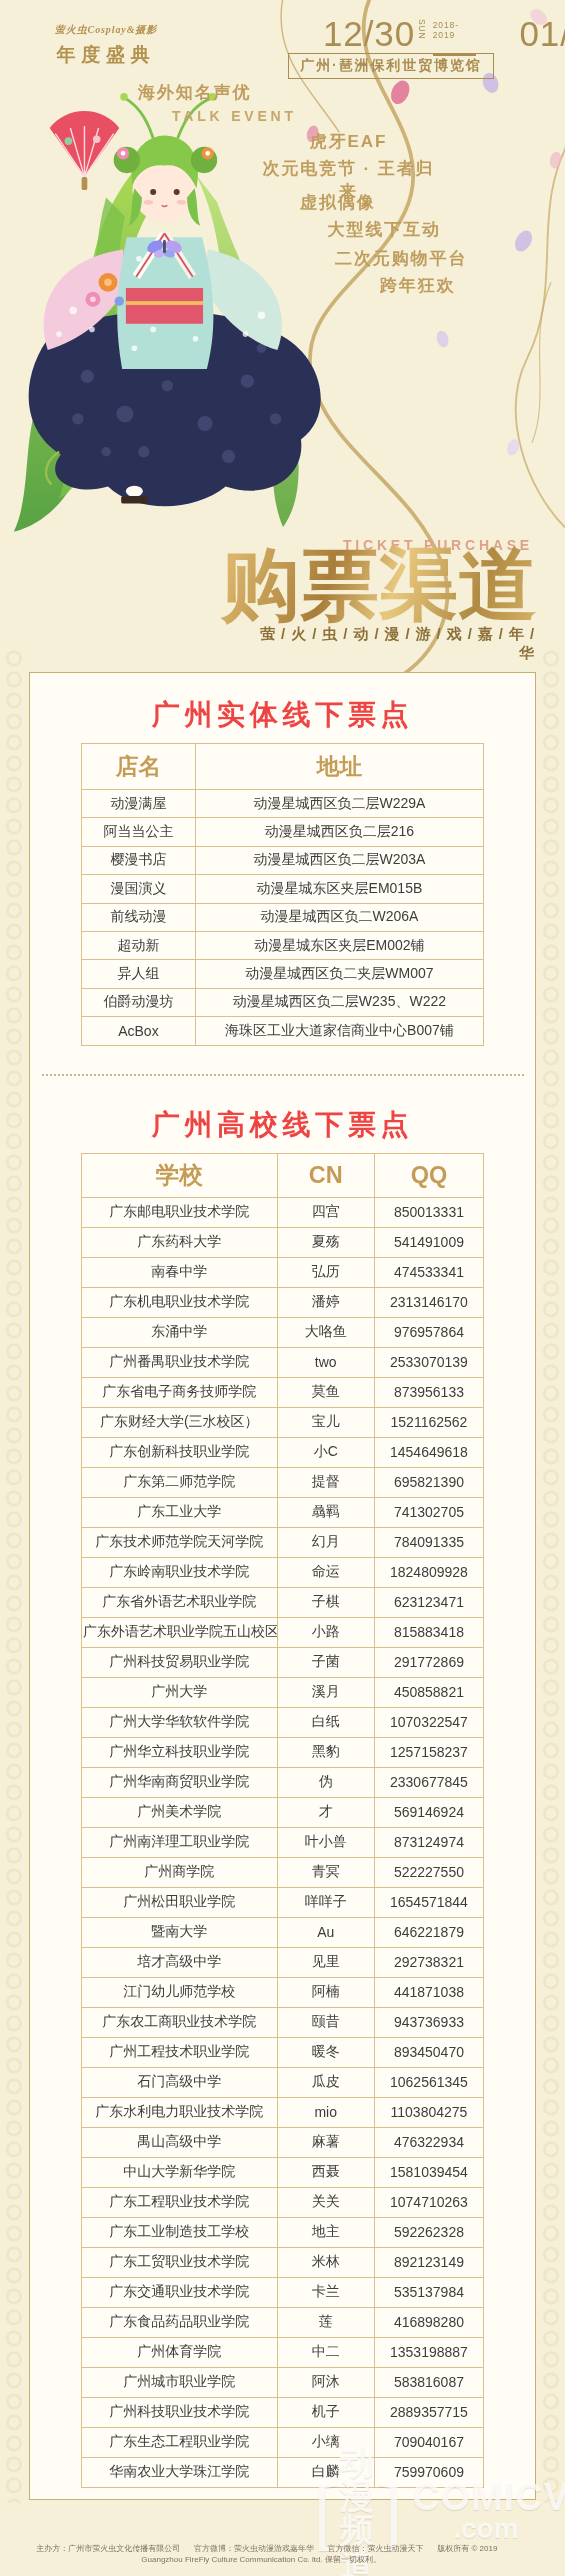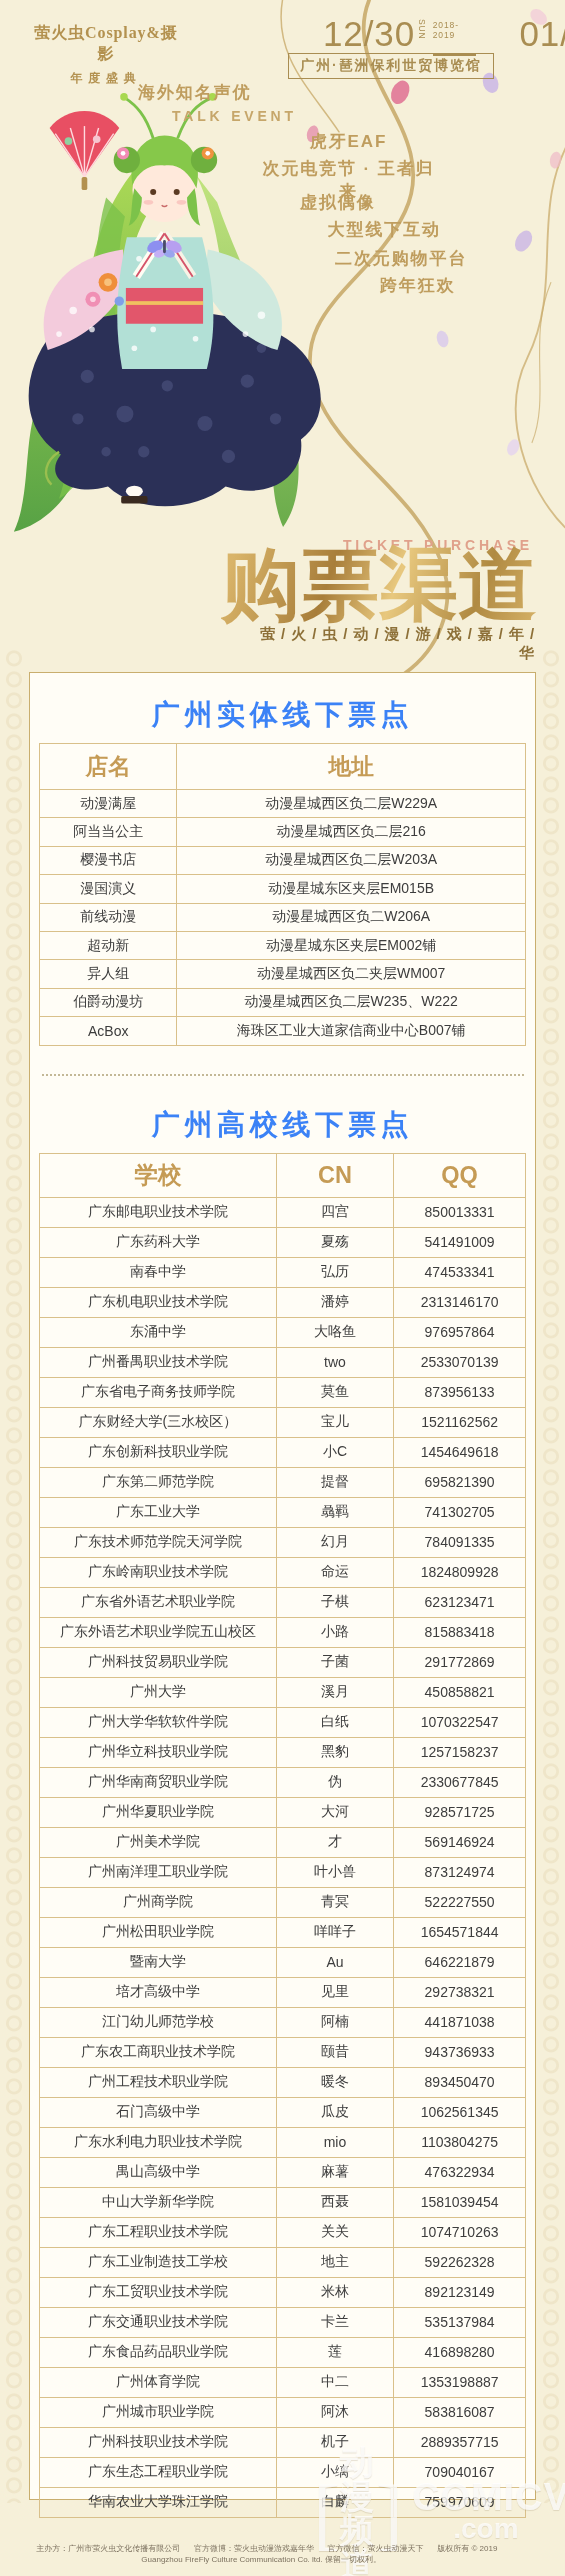--- a/index.html
+++ b/index.html
@@ -6,22 +6,22 @@
   .page{position:relative;width:565px;height:2576px;margin:0 auto;overflow:hidden;
         background:#f6f0d9;font-family:"Liberation Sans",sans-serif;}
   
   .edge{position:absolute;top:648px;height:1855px;width:28px;opacity:.75;
     background-image:radial-gradient(circle 10.4px at 14px 10.4px, rgba(186,152,84,0) 4.7px, rgba(186,152,84,.16) 5.7px, rgba(186,152,84,.16) 7.5px, transparent 8.5px);
     background-size:28px 21px;}
   .edge.left{left:0;} .edge.right{right:0;}
   
   .brand{position:absolute;left:26px;top:22.6px;width:160px;text-align:center;
     color:#b3914f;font-family:"Liberation Serif",serif;font-weight:bold;}
-  .brand .l1{font-size:16px;letter-spacing:0.9px;}
-  .brand .l2{font-size:12px;letter-spacing:5.7px;margin-top:5.7px;}
+  .brand .l1{font-size:10px;letter-spacing:0.9px;font-style:italic;}
+  .brand .l2{font-size:19px;letter-spacing:5.7px;margin-top:5.7px;}
   .dates{position:absolute;left:283px;top:15px;width:267px;display:flex;align-items:flex-start;color:#a98d52;}
   .dnum{font-size:35px;font-weight:300;letter-spacing:0.9px;font-family:"Liberation Sans",sans-serif;line-height:38px;margin-left:40px;}
   .dday{writing-mode:vertical-rl;font-size:8.5px;letter-spacing:0.9px;margin:3.8px 1.9px 0 1.9px;}
   .dyears{display:flex;flex-direction:column;align-items:center;margin:4.7px 3.8px 0 3.8px;gap:12px;}
   .dyears span{font-size:8.5px;letter-spacing:0.9px;}
   .dyears i{display:block;width:43px;height:1.9px;background:#a98d52;margin-top:2.8px;}
   .venue{position:absolute;left:288px;top:53px;width:206px;box-sizing:border-box;
     border:1.9px solid #a98d52;color:#a98d52;font-weight:bold;font-size:14px;
     letter-spacing:1.9px;text-align:center;padding:2.8px 0;}
   
@@ -38,22 +38,22 @@
     font-weight:bold;font-size:79px;line-height:83px;letter-spacing:0px;
     background:linear-gradient(110deg,#d9b469 5%,#a6説7 0,#a87e3a 35%,#e8c87e 55%,#b08a42 80%,#d6b267 100%);
     background:linear-gradient(110deg,#d9b469 5%,#a87e3a 35%,#e8c87e 55%,#b08a42 80%,#d6b267 100%);
     -webkit-background-clip:text;background-clip:text;color:transparent;}
   .t-sub{position:absolute;right:30px;top:625px;width:283px;text-align:right;
     font-size:15px;font-weight:bold;letter-spacing:0.9px;color:#8d7038;}
   
   .card{position:absolute;left:29px;top:672px;width:507px;height:1828px;box-sizing:border-box;
     background:#fffdf6;border:1.9px solid #c9ae6e;}
   .sec-title{margin:22.6px 0 9.4px 0;text-align:center;font-size:28px;font-weight:bold;
-    color:#3b82f6;letter-spacing:4.7px;}
-  table{border-collapse:collapse;margin:5.7px auto 0 auto;width:487px;table-layout:fixed;}
+    color:#ef4444;letter-spacing:4.7px;}
+  table{border-collapse:collapse;margin:5.7px auto 0 auto;width:403px;table-layout:fixed;}
   th{color:#c59b55;font-weight:bold;border:0.9px solid #d9c08a;}
   td{color:#3d3d3d;border:0.9px solid #d9c08a;text-align:center;overflow:hidden;white-space:nowrap;}
   .tbl1 th{font-size:22.6px;height:43px;}
   .tbl1 td{font-size:14px;height:25.4px;}
   .tbl1 .c0{width:28%;} .tbl1 .c1{width:72%;}
   .tbl2 th{font-size:23.5px;height:41px;}
   .tbl2 td{font-size:14px;height:27px;}
   .tbl2 .c0{width:49%;} .tbl2 .c1{width:24%;} .tbl2 .c2{width:27%;}
   .divider{width:482px;margin:28px auto 0 auto;border-top:2.8px dotted #c3b896;}
   
@@ -400,25 +400,20 @@
             <td class="c0">广州华立科技职业学院</td>
             <td class="c1">黑豹</td>
             <td class="c2">1257158237</td>
           </tr>
           <tr>
             <td class="c0">广州华南商贸职业学院</td>
             <td class="c1">伪</td>
             <td class="c2">2330677845</td>
           </tr>
           <tr>
-            <td class="c0">广州华夏职业学院</td>
-            <td class="c1">大河</td>
-            <td class="c2">928571725</td>
-          </tr>
-          <tr>
             <td class="c0">广州美术学院</td>
             <td class="c1">才</td>
             <td class="c2">569146924</td>
           </tr>
           <tr>
             <td class="c0">广州南洋理工职业学院</td>
             <td class="c1">叶小兽</td>
             <td class="c2">873124974</td>
           </tr>
           <tr>

